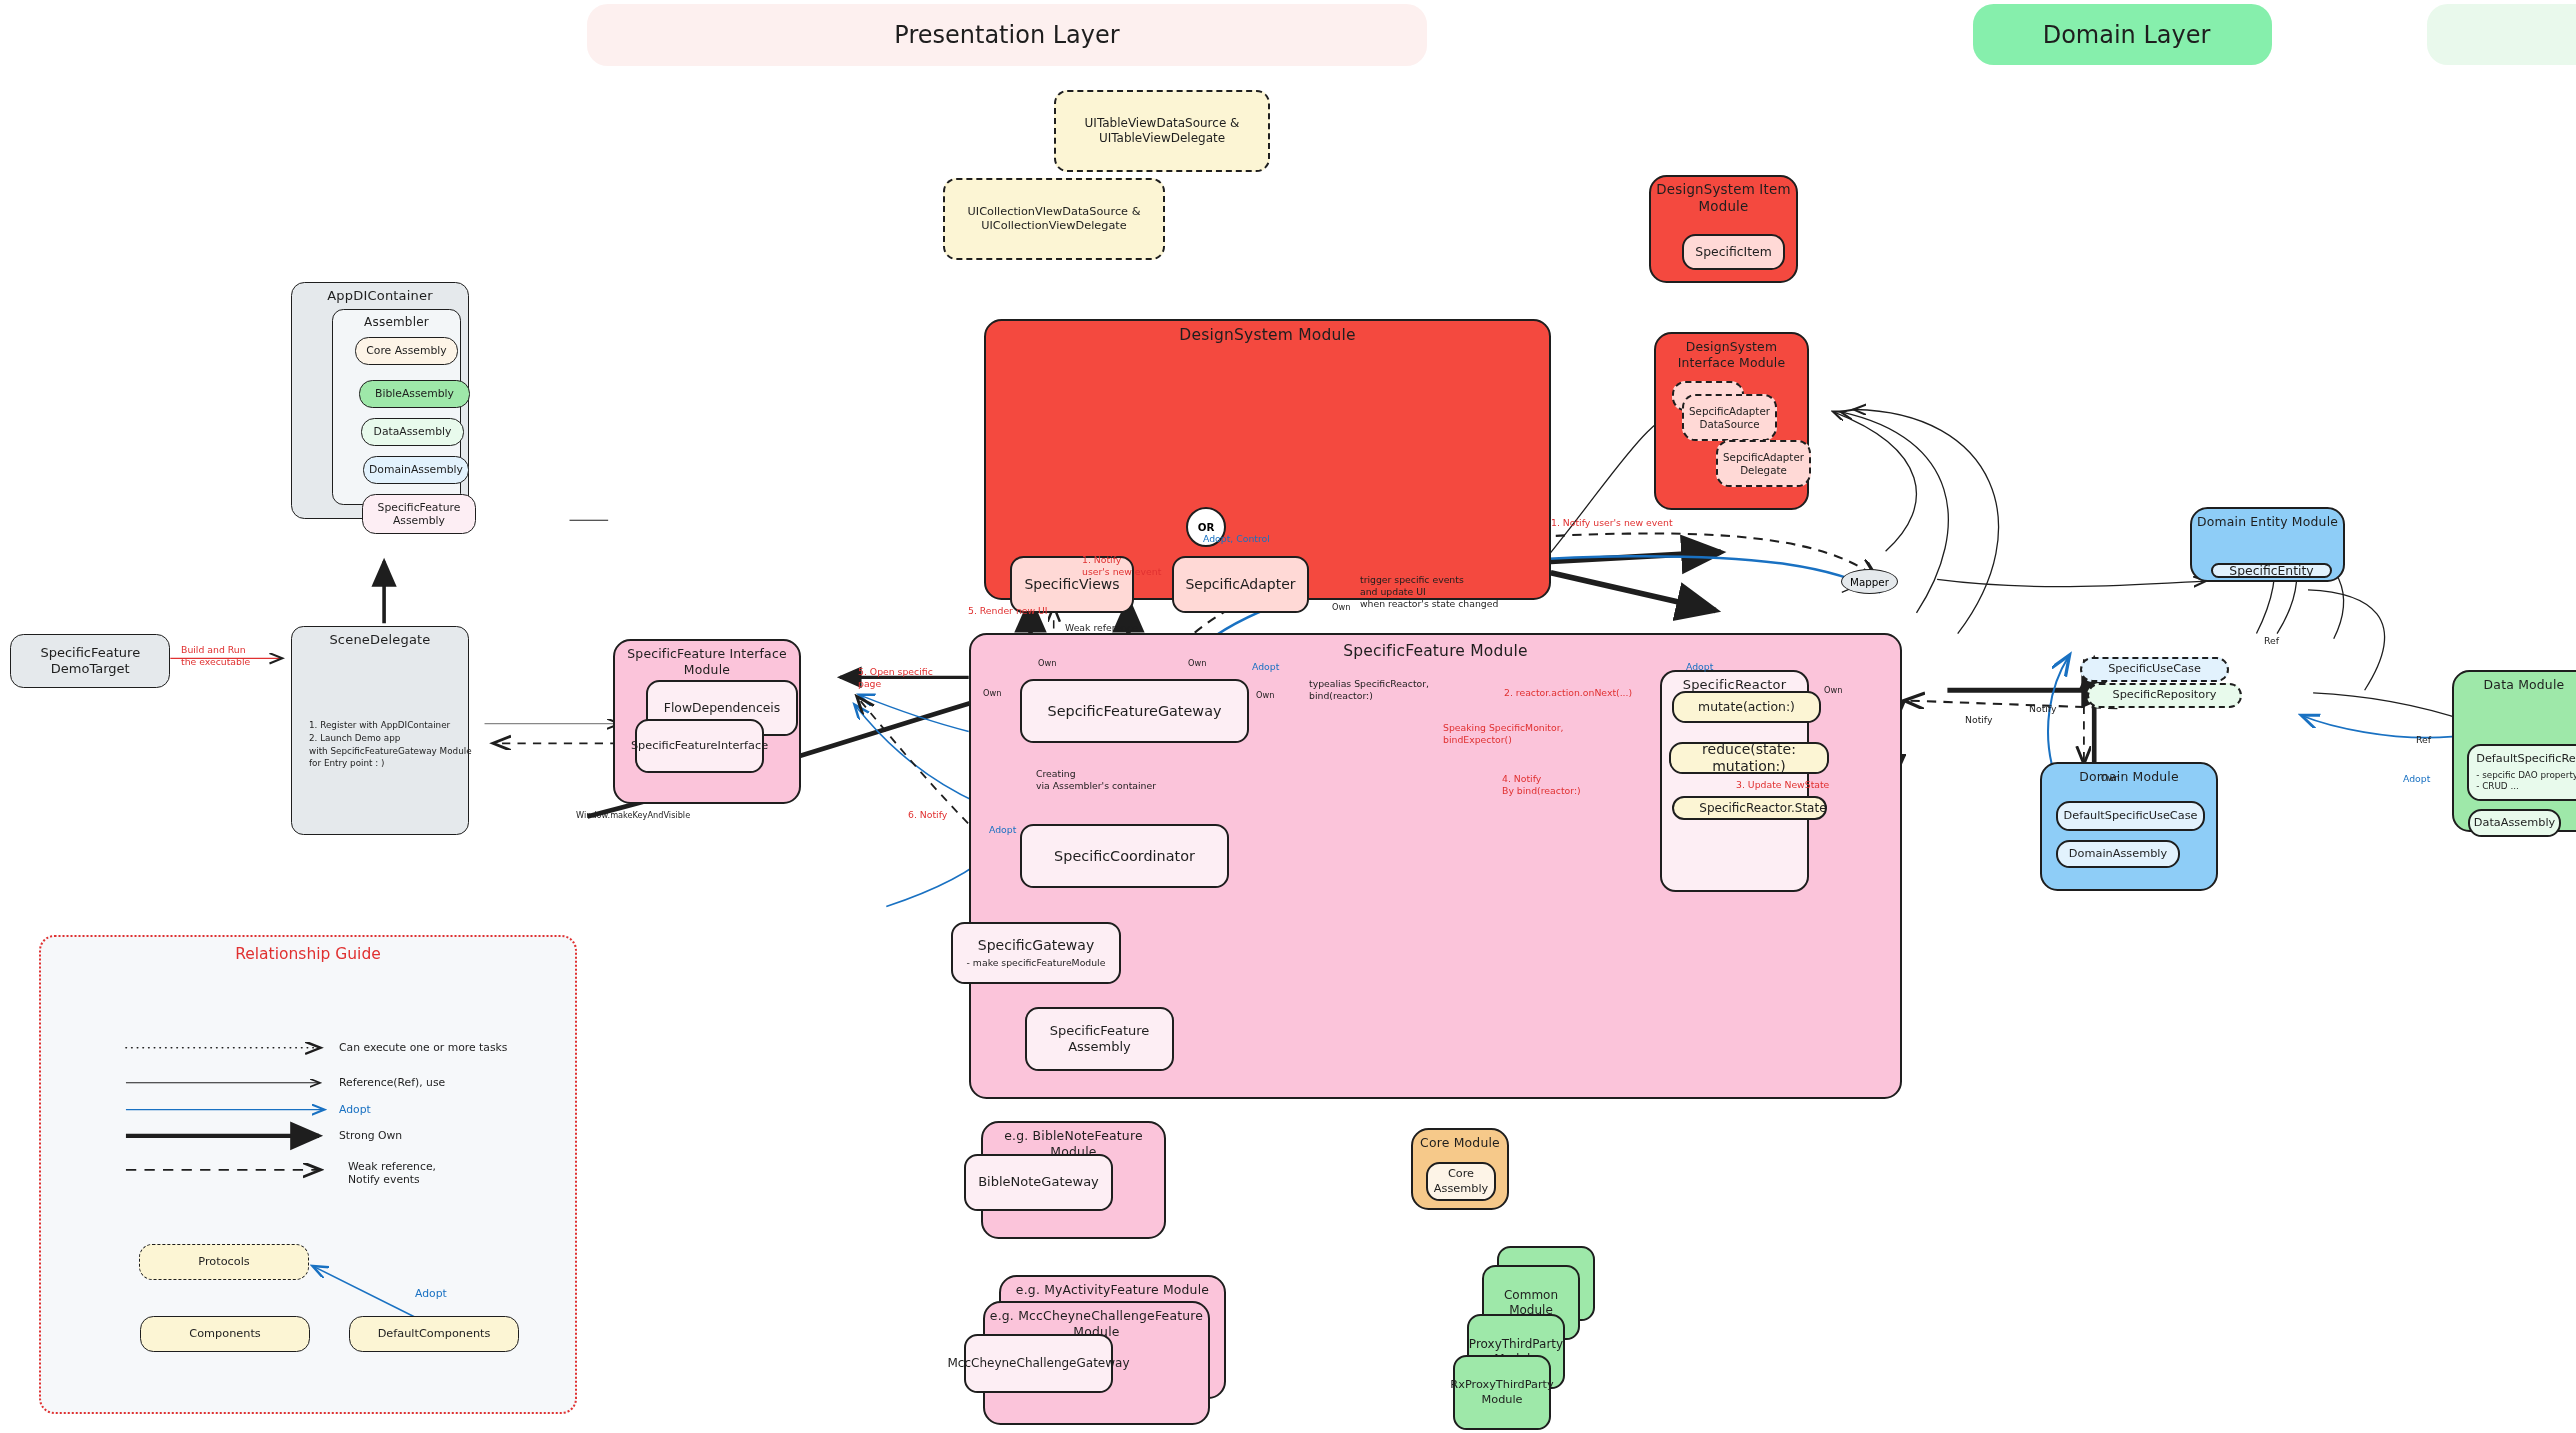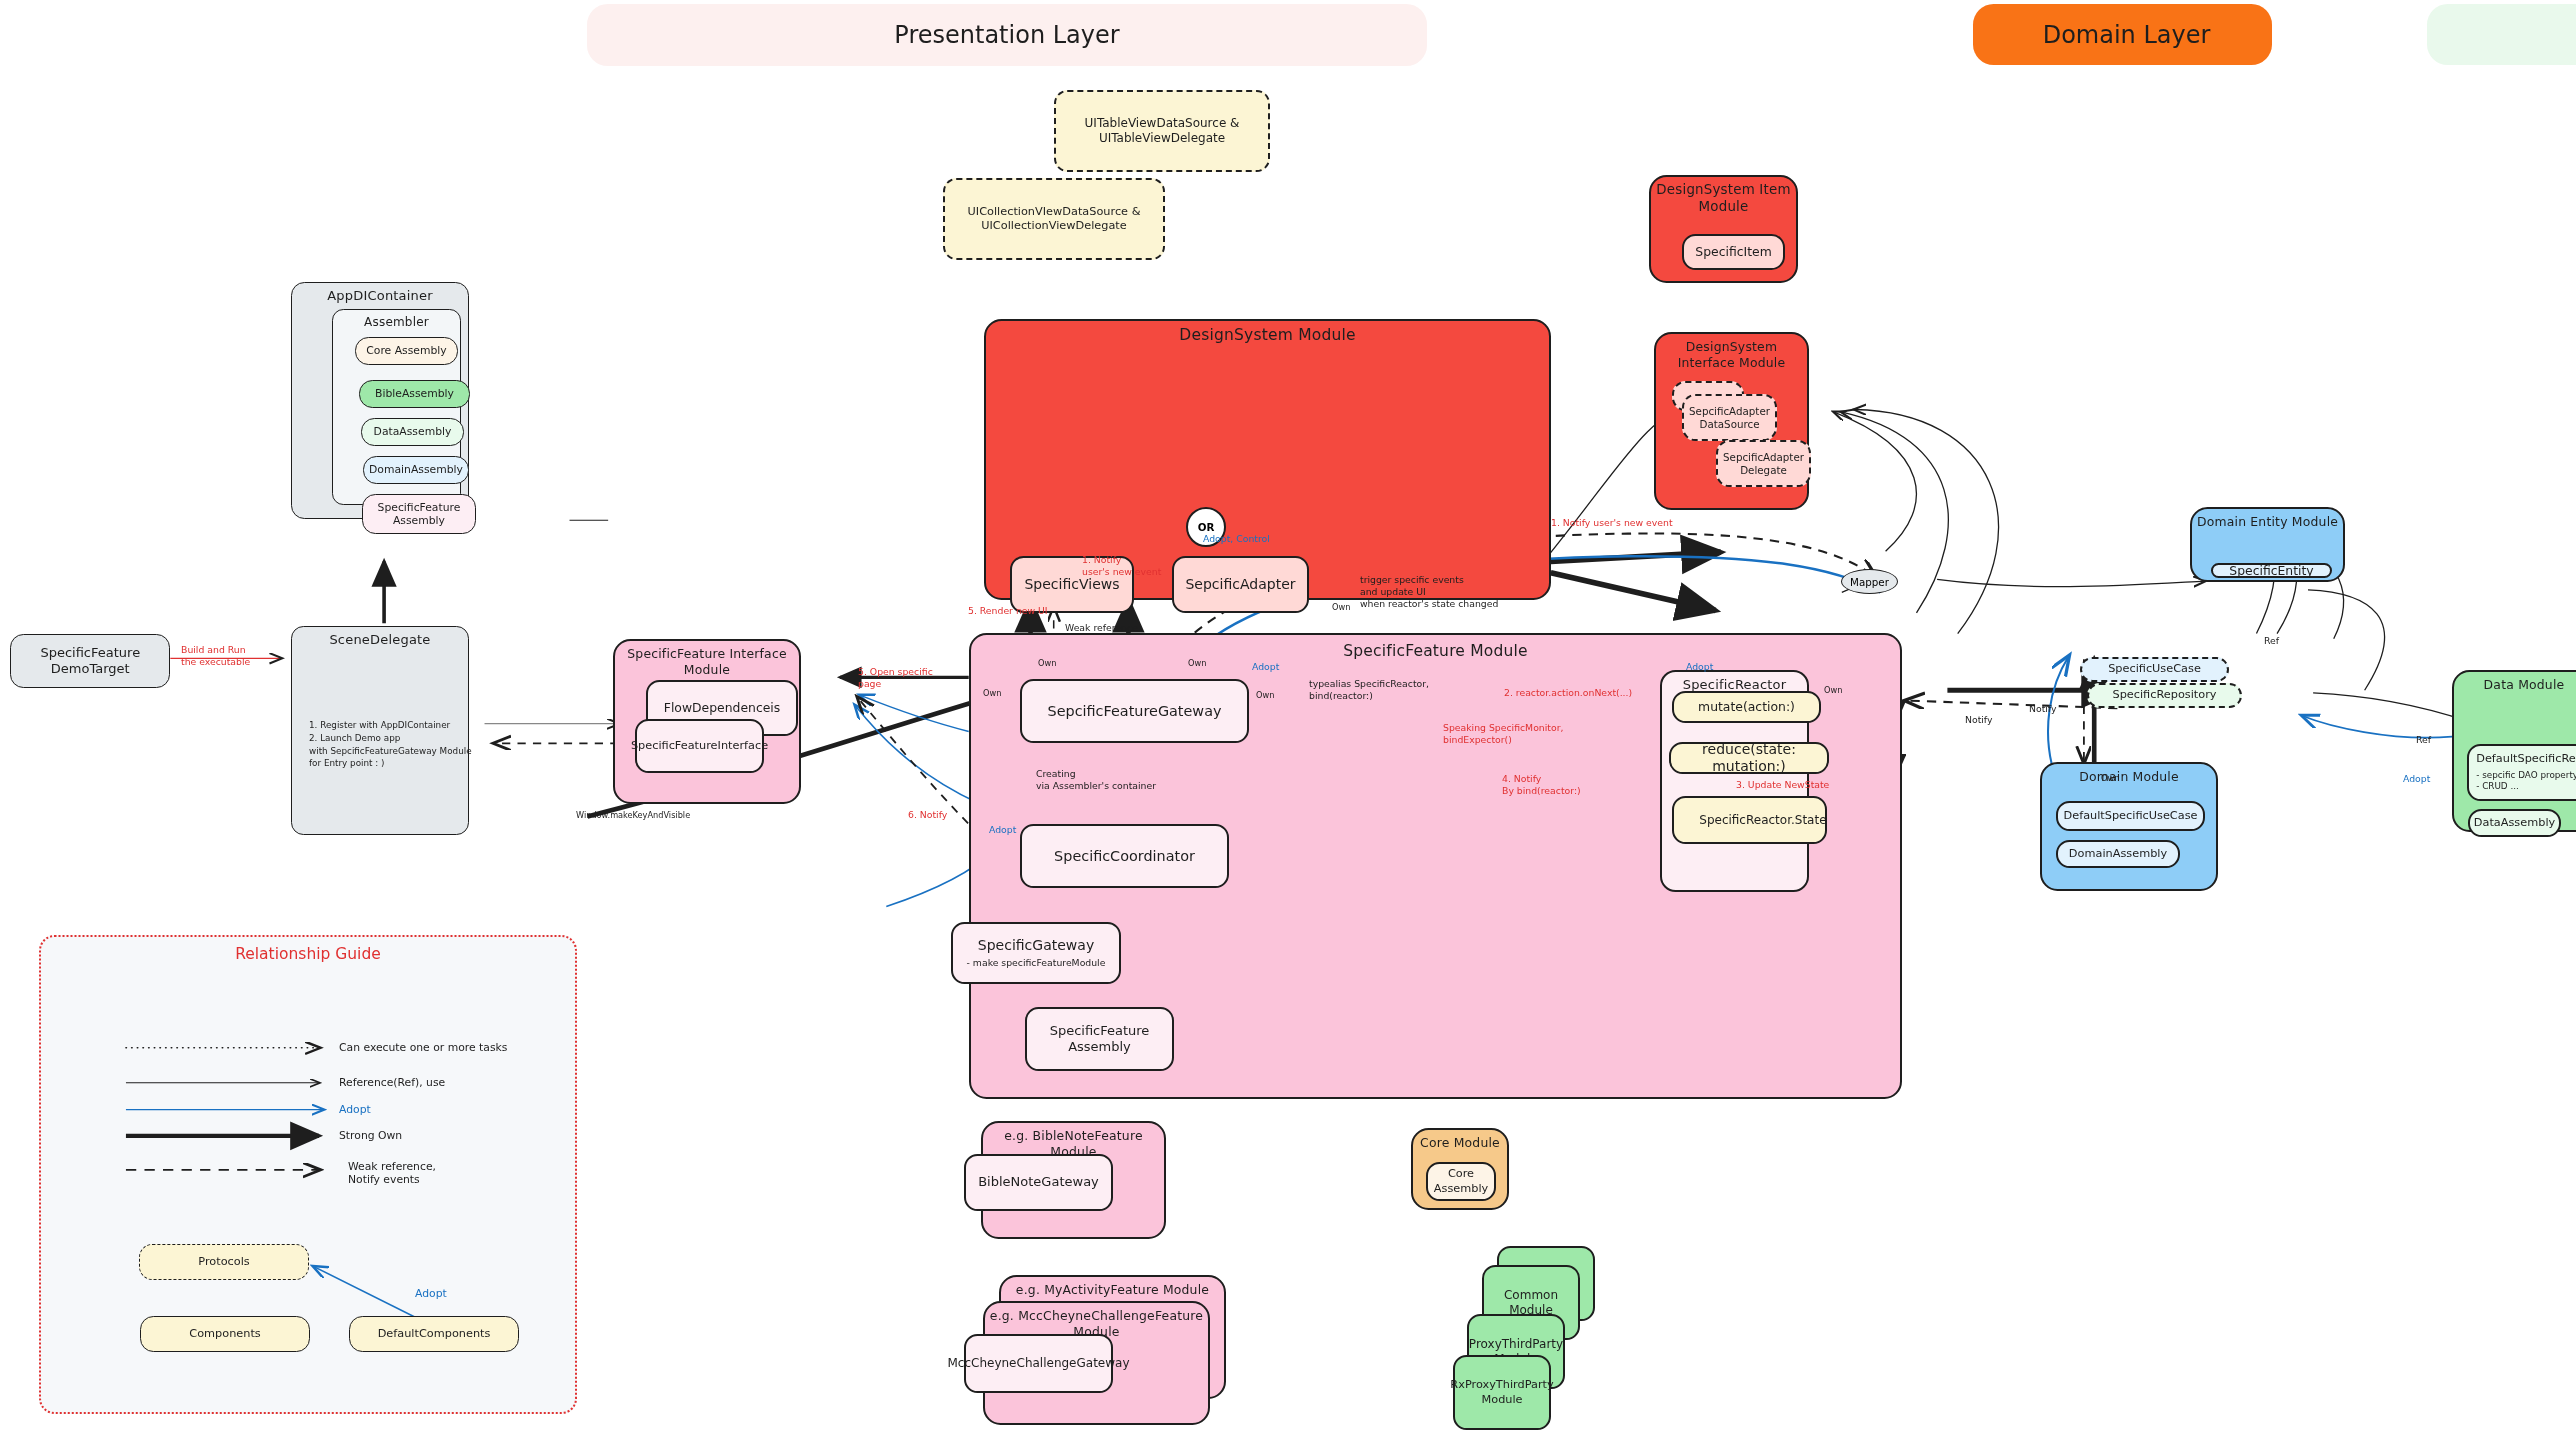--- a/index.html
+++ b/index.html
@@ -54,21 +54,21 @@
 
   
   .banner {
     position: absolute;
     display:flex; align-items:center; justify-content:center;
     border-radius: 20.6px;
     font-size: 24px;
     color:#1e1e1e;
   }
   .banner.pres { background:#fdf0ef; }
-  .banner.dom  { background:#f97316;padding-left:8px; }
+  .banner.dom  { background:#86efac;padding-left:8px; }
   .banner.data { background:#e9f9ec; }
 
   
   .c-red      { background:#f4493f; }
   .c-redlite  { background:#ffd9d6; }
   .c-pink     { background:#fbc4da; }
   .c-pinklite { background:#fdeef4; }
   .c-yellow   { background:#fcf5d4; }
   .c-blue     { background:#8ecdf7; }
   .c-bluelite { background:#e2f2fd; }
@@ -334,21 +334,21 @@
 
   <div class="node c-pinklite" style="left:1660px; top:670px; width:149px; height:222px; border-radius:15.5px;">
     <div class="title" style="font-size:13px;">SpecificReactor</div>
   </div>
   <div class="leaf c-yellow" style="left:1672px; top:691px; width:149px; height:32px; font-size:12.4px;">
     <span>mutate(action:)</span>
   </div>
   <div class="leaf c-yellow" style="left:1669px; top:742px; width:160px; height:32px; font-size:14px;">
     <span>reduce(state: mutation:)</span>
   </div>
-  <div class="leaf c-yellow" style="left:1672px; top:796px; width:155px; height:48px; font-size:12px;padding-left:32px;">
+  <div class="leaf c-yellow" style="left:1672px; top:796px; width:155px; height:24px; font-size:12px;padding-left:32px;">
     <span>SpecificReactor.State</span>
   </div>
 
   <div class="lbl xs" style="left:1038px; top:658px;">Own</div>
   <div class="lbl xs" style="left:1188px; top:658px;">Own</div>
   <div class="lbl xs" style="left:983px; top:688px;">Own</div>
   <div class="lbl xs" style="left:1256px; top:690px;">Own</div>
   <div class="lbl xs" style="left:1824px; top:685px;">Own</div>
   <div class="lbl blue sm" style="left:1252px; top:661px;">Adopt</div>
   <div class="lbl blue sm" style="left:1686px; top:661px;">Adopt</div>

